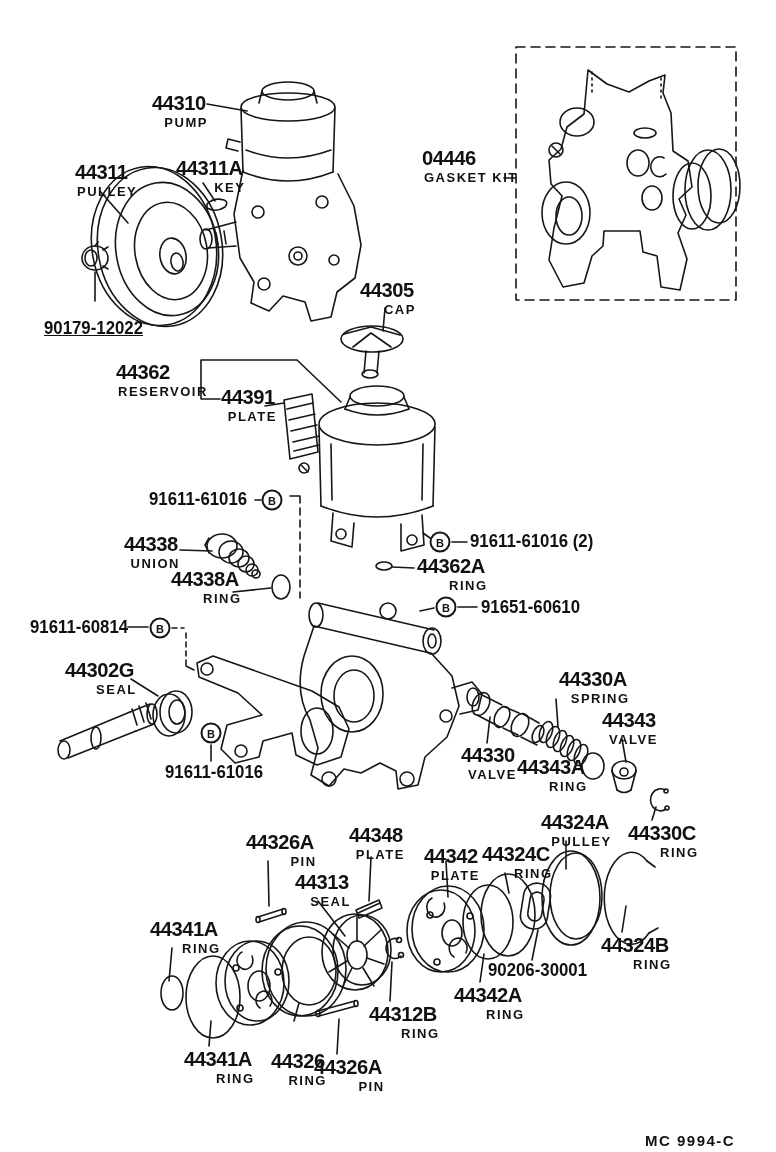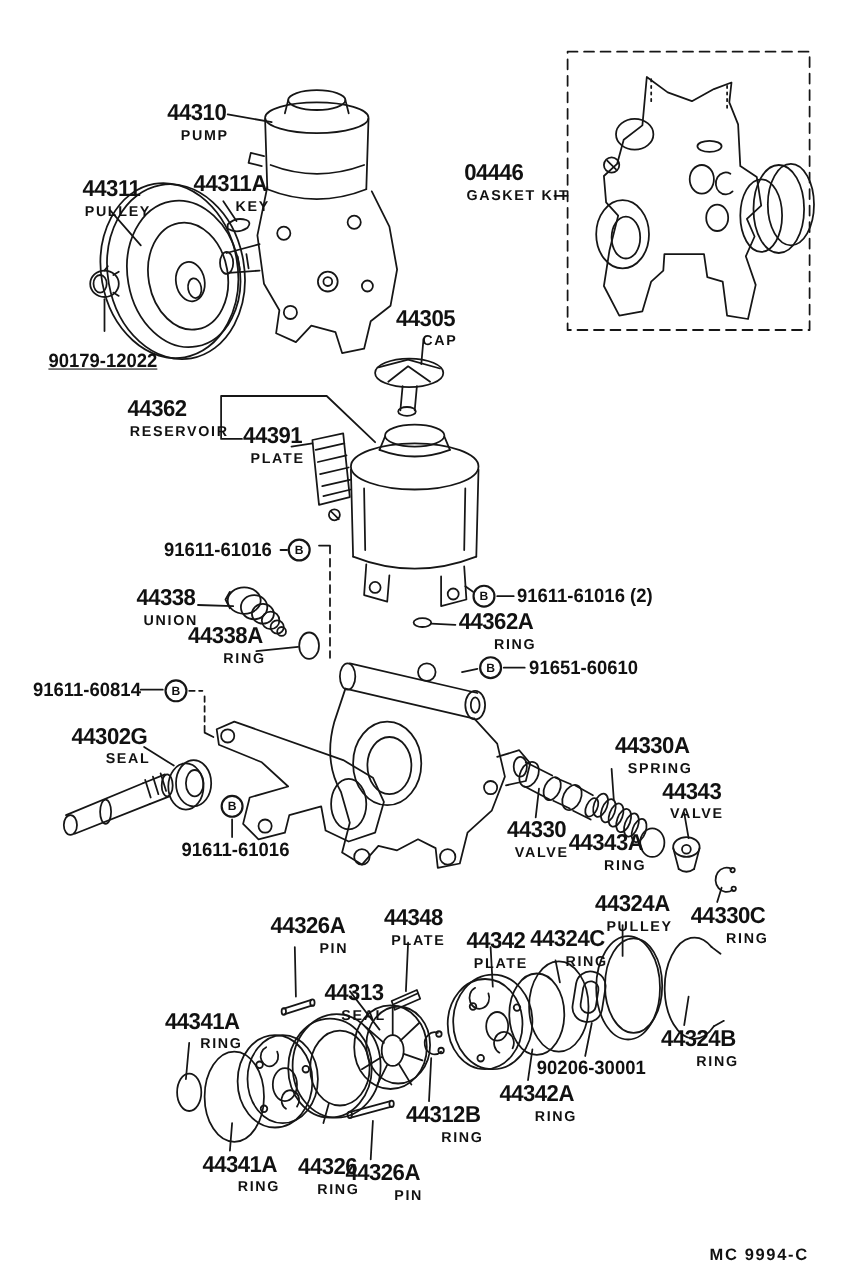--- a/index.html
+++ b/index.html
@@ -388,21 +388,21 @@
     <span class="desc">RING</span>
   </div>
       <div class="part-label" style="left: 246px; top: 831px;">
     <span class="num">44326A</span>
     <span class="desc">PIN</span>
   </div>
       <div class="part-label" style="left: 349px; top: 824px;">
     <span class="num">44348</span>
     <span class="desc">PLATE</span>
   </div>
-      <div class="part-label" style="left: 295px; top: 871px; margin-top: 21px;">
+      <div class="part-label" style="left: 295px; top: 871px;">
     <span class="num">44313</span>
     <span class="desc">SEAL</span>
   </div>
       <div class="part-label" style="left: 424px; top: 829px; margin-top: 16px;">
     <span class="num">44342</span>
     <span class="desc">PLATE</span>
   </div>
       <div class="part-label" style="left: 482px; top: 843px;">
     <span class="num">44324C</span>
     <span class="desc">RING</span>

